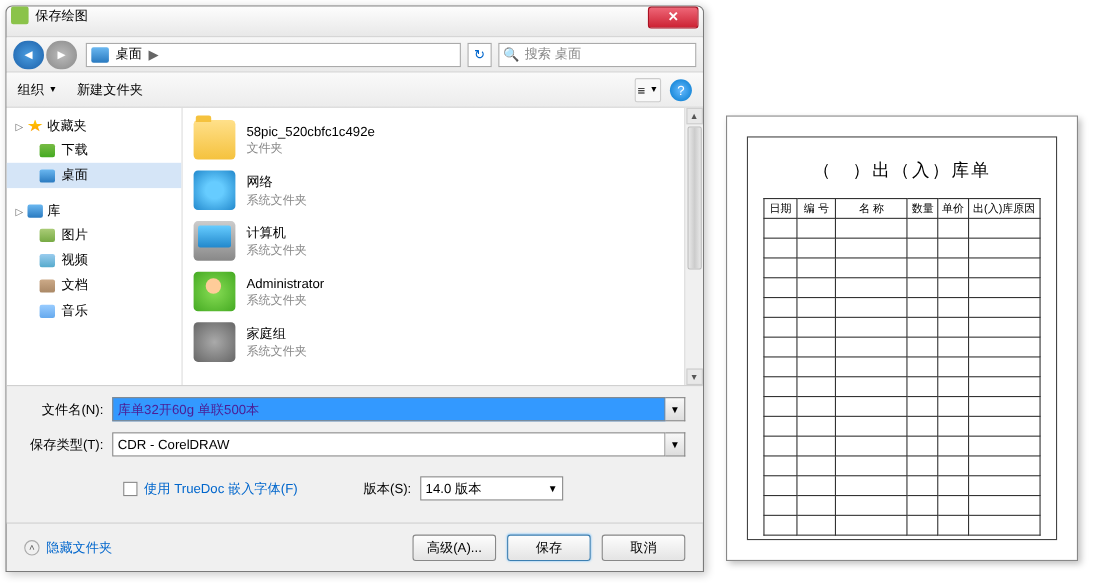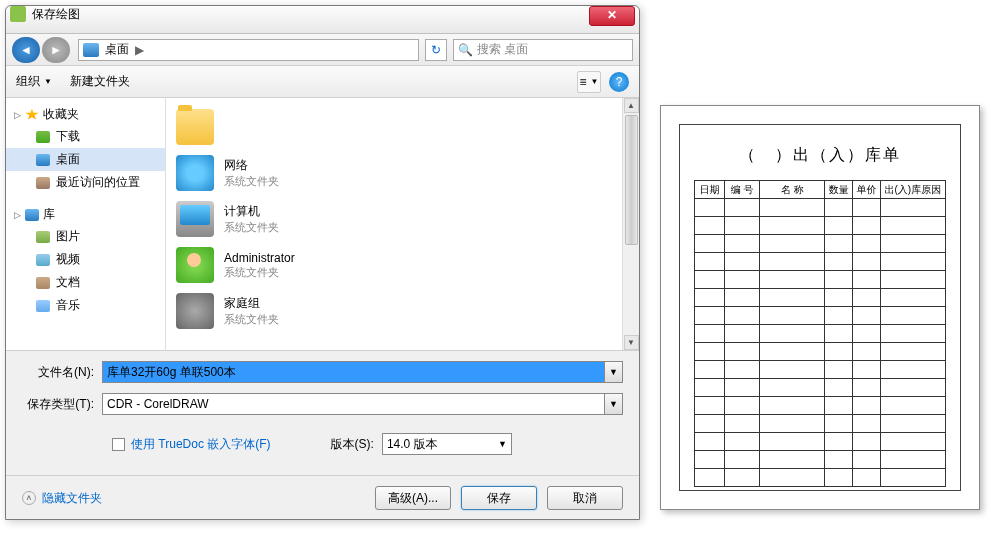--- a/index.html
+++ b/index.html
@@ -57,21 +57,21 @@
 .ftxt{display:flex;flex-direction:column}
 .fname{color:#000}
 .ftype{color:#888;font-size:11px}
 .scrollbar{width:17px;background:#f0f0f0;border-left:1px solid #ddd;display:flex;flex-direction:column;align-items:center}
 .sbtn{width:15px;height:15px;background:#e8e8e8;border:1px solid #ccc;font-size:8px;text-align:center;line-height:13px;color:#555}
 .sthumb{width:13px;height:130px;background:linear-gradient(90deg,#e8e8e8,#ccc,#e8e8e8);border:1px solid #bbb;border-radius:2px;margin-top:2px}
 .formarea{border-top:1px solid #d0d0d0;padding:10px 16px;background:#f0f0f0}
 .frow{display:flex;align-items:center;margin-bottom:10px}
 .flabel{width:72px;text-align:right;margin-right:8px}
 .finput{flex:1;height:22px;border:1px solid #888;background:#fff;padding:0 4px;display:flex;align-items:center}
-.finput.sel{background:#3399ff;color:#000000}
+.finput.sel{background:#3399ff;color:#4c1d95}
 .fdrop{width:18px;height:22px;border:1px solid #888;border-left:none;background:linear-gradient(#f8f8f8,#ddd);text-align:center;line-height:20px;font-size:9px}
 .optrow{display:flex;align-items:center;margin:18px 0 10px 90px}
 .chk{width:13px;height:13px;border:1px solid #888;background:#fff;margin-right:6px}
 .optlbl{color:#06c}
 .verlbl{margin-left:60px;margin-right:8px}
 .versel{width:130px;height:22px;border:1px solid #888;background:#fff;display:flex;align-items:center;padding:0 4px}
 .versel .vd2{margin-left:auto;font-size:9px}
 .footer{display:flex;align-items:center;padding:10px 16px;border-top:1px solid #d0d0d0}
 .hiddenlink{display:flex;align-items:center;color:#06c}
 .hiddenlink .chev{width:14px;height:14px;border:1px solid #aaa;border-radius:7px;text-align:center;line-height:12px;font-size:9px;margin-right:6px;color:#555}
@@ -137,24 +137,20 @@
         </div>
         <div id="fav-items">
             <div class="sitem">
               <span class="iicon dl"></span>
               <span>下载</span>
             </div>
             <div class="sitem sel">
               <span class="iicon dk"></span>
               <span>桌面</span>
             </div>
-            <div class="sitem">
-              <span class="iicon rc"></span>
-              <span>最近访问的位置</span>
-            </div>
           </div>
       </div>
       <div class="sgroup">
         <div class="sghdr">
           <span class="exp">▷</span>
           <span class="gicon lib"></span>
           <span>库</span>
         </div>
         <div id="lib-items">
             <div class="sitem">
@@ -172,20 +168,24 @@
             <div class="sitem">
               <span class="iicon ms"></span>
               <span>音乐</span>
             </div>
           </div>
       </div>
     </div>
     <div class="filepane" id="filepane">
         <div class="fitem">
           <div class="ficon fld"></div>
+          <div class="ftxt">
+            <div class="fname">58pic_520cbfc1c492e</div>
+            <div class="ftype">文件夹</div>
+          </div>
         </div>
         <div class="fitem">
           <div class="ficon net"></div>
           <div class="ftxt">
             <div class="fname">网络</div>
             <div class="ftype">系统文件夹</div>
           </div>
         </div>
         <div class="fitem">
           <div class="ficon cmp"></div>

